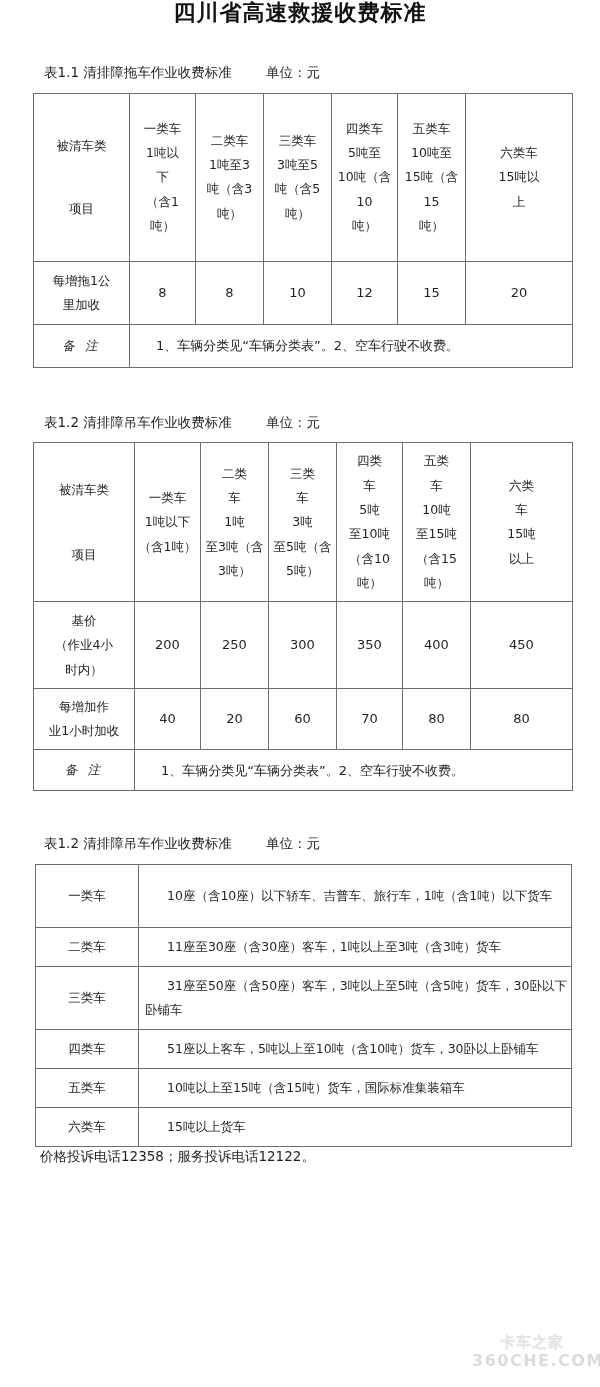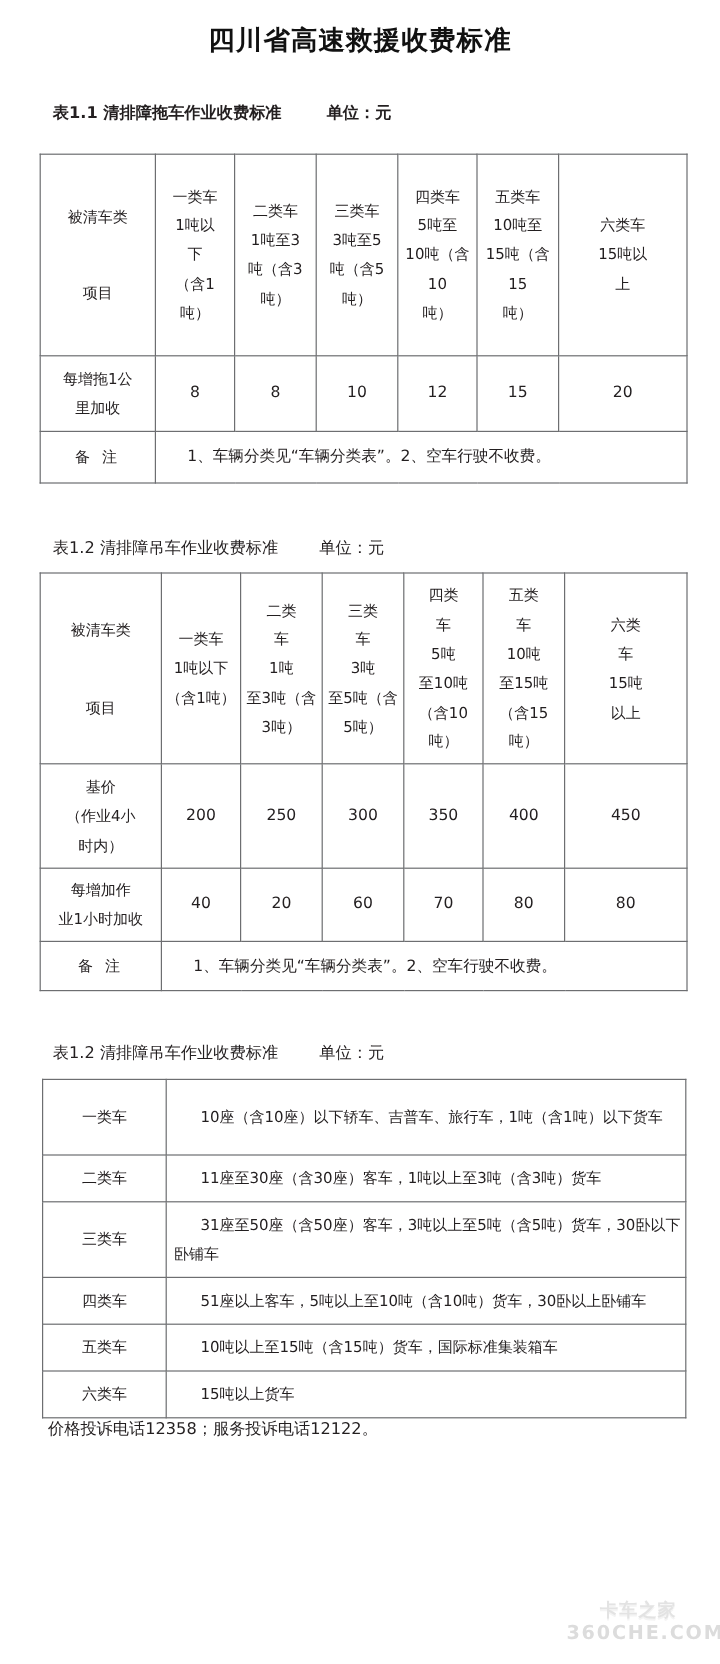--- a/index.html
+++ b/index.html
@@ -20,32 +20,31 @@
     width: 600px;
     height: 1387px;
   }
   .doc-title {
     text-align: center;
     font-size: 22px;
     font-weight: bold;
     letter-spacing: 1px;
     color: #111;
     margin: 0;
-    padding-top: 22px;
     padding-bottom: 0;
     line-height: 1.2;
   }
   .caption {
     font-size: 13.5px;
     color: #231f20;
     padding-left: 44px;
     line-height: 1.3;
     white-space: pre;
   }
-  .cap1 { margin-top: 38px; margin-bottom: 24px; font-weight: bold; }
+  .cap1 { margin-top: 38px; margin-bottom: 11px; }
   .cap2 { margin-top: 46px; margin-bottom: 11px; }
   .cap3 { margin-top: 44px; margin-bottom: 11px; }
 
   table.grid {
     border-collapse: collapse;
     margin-left: 33px;
     margin-right: 0;
     width: 539px;
     table-layout: fixed;
   }
@@ -66,21 +65,21 @@
     line-height: 2.0;
     font-size: 12.5px;
   }
   table.grid td.note {
     text-align: left;
     padding-left: 26px;
     line-height: 2.3;
     font-size: 13px;
     white-space: nowrap;
   }
-  .rowlabel-spaced { letter-spacing: 3px; }
+  .rowlabel-spaced { letter-spacing: 3px; font-style: italic; }
 
   
   table.cls {
     border-collapse: collapse;
     margin-left: 35px;
     width: 537px;
     table-layout: fixed;
   }
   table.cls td {
     border: 1px solid #6d6e71;

